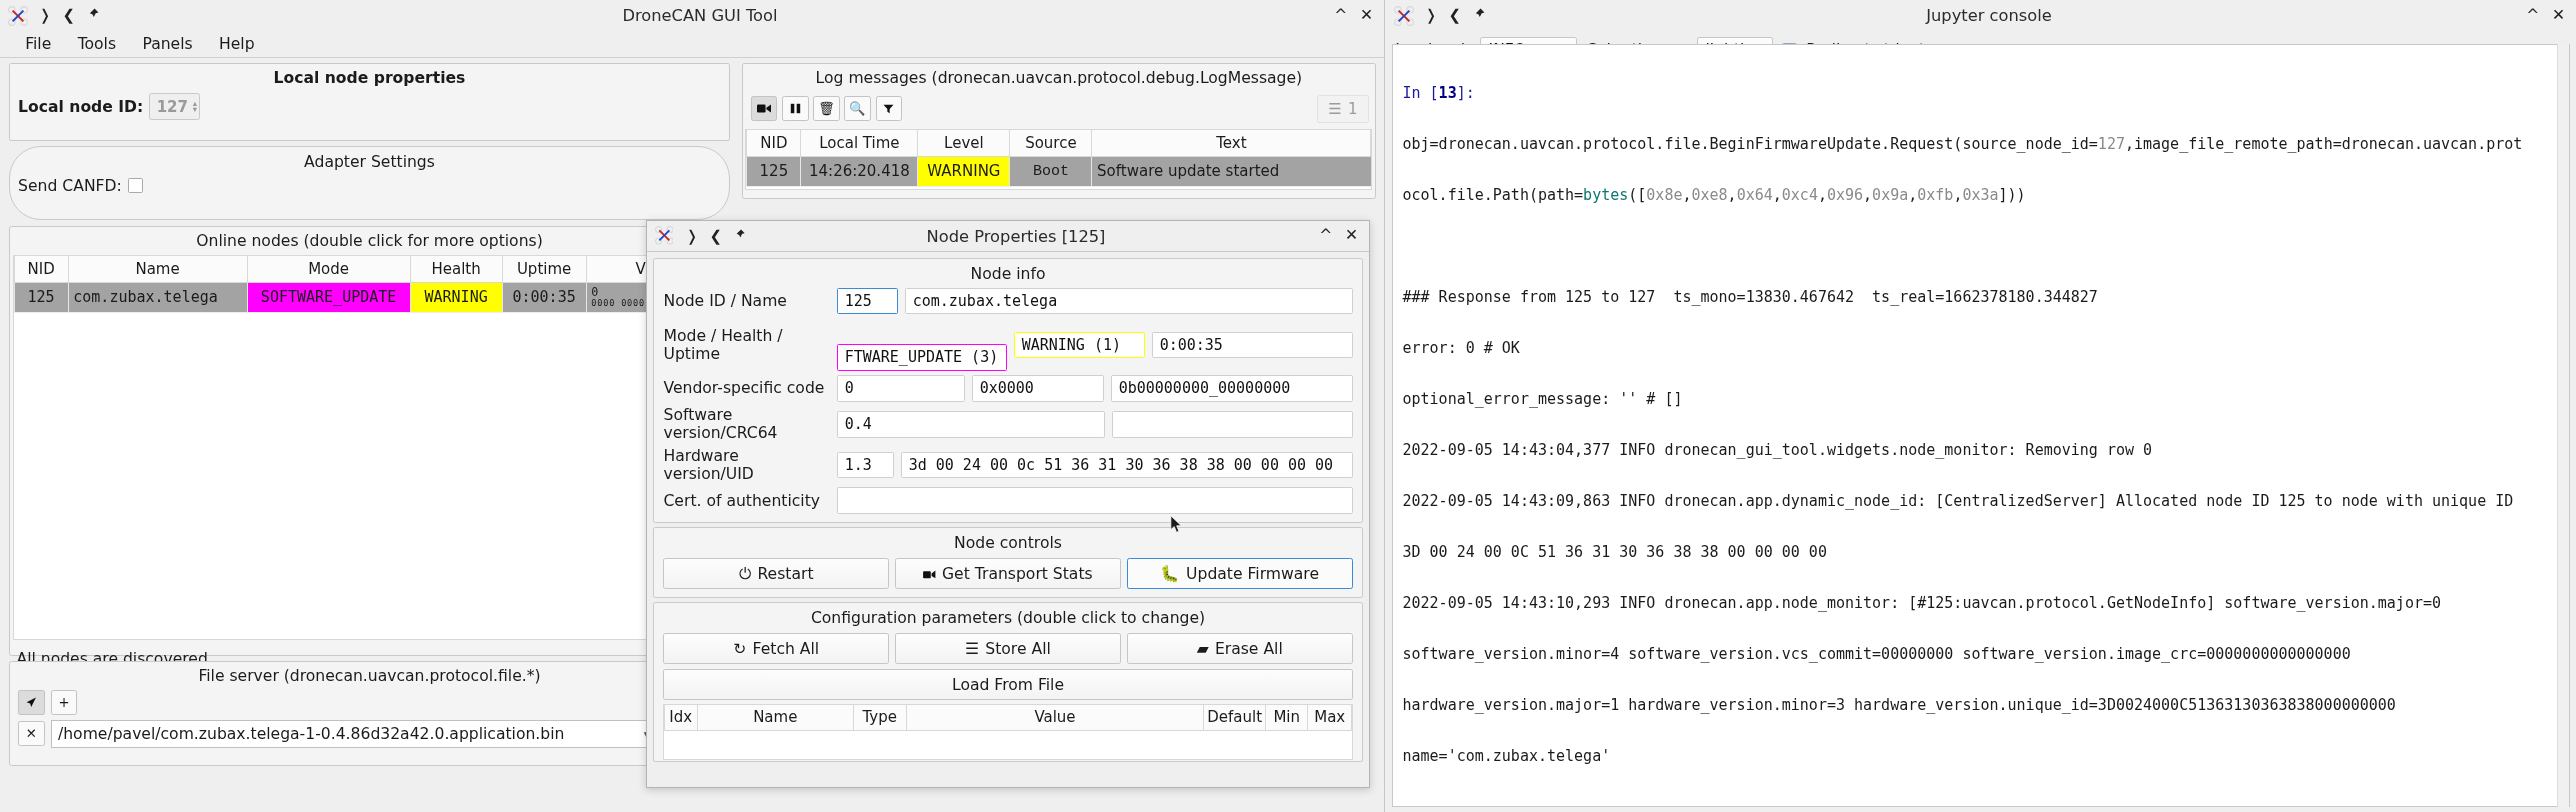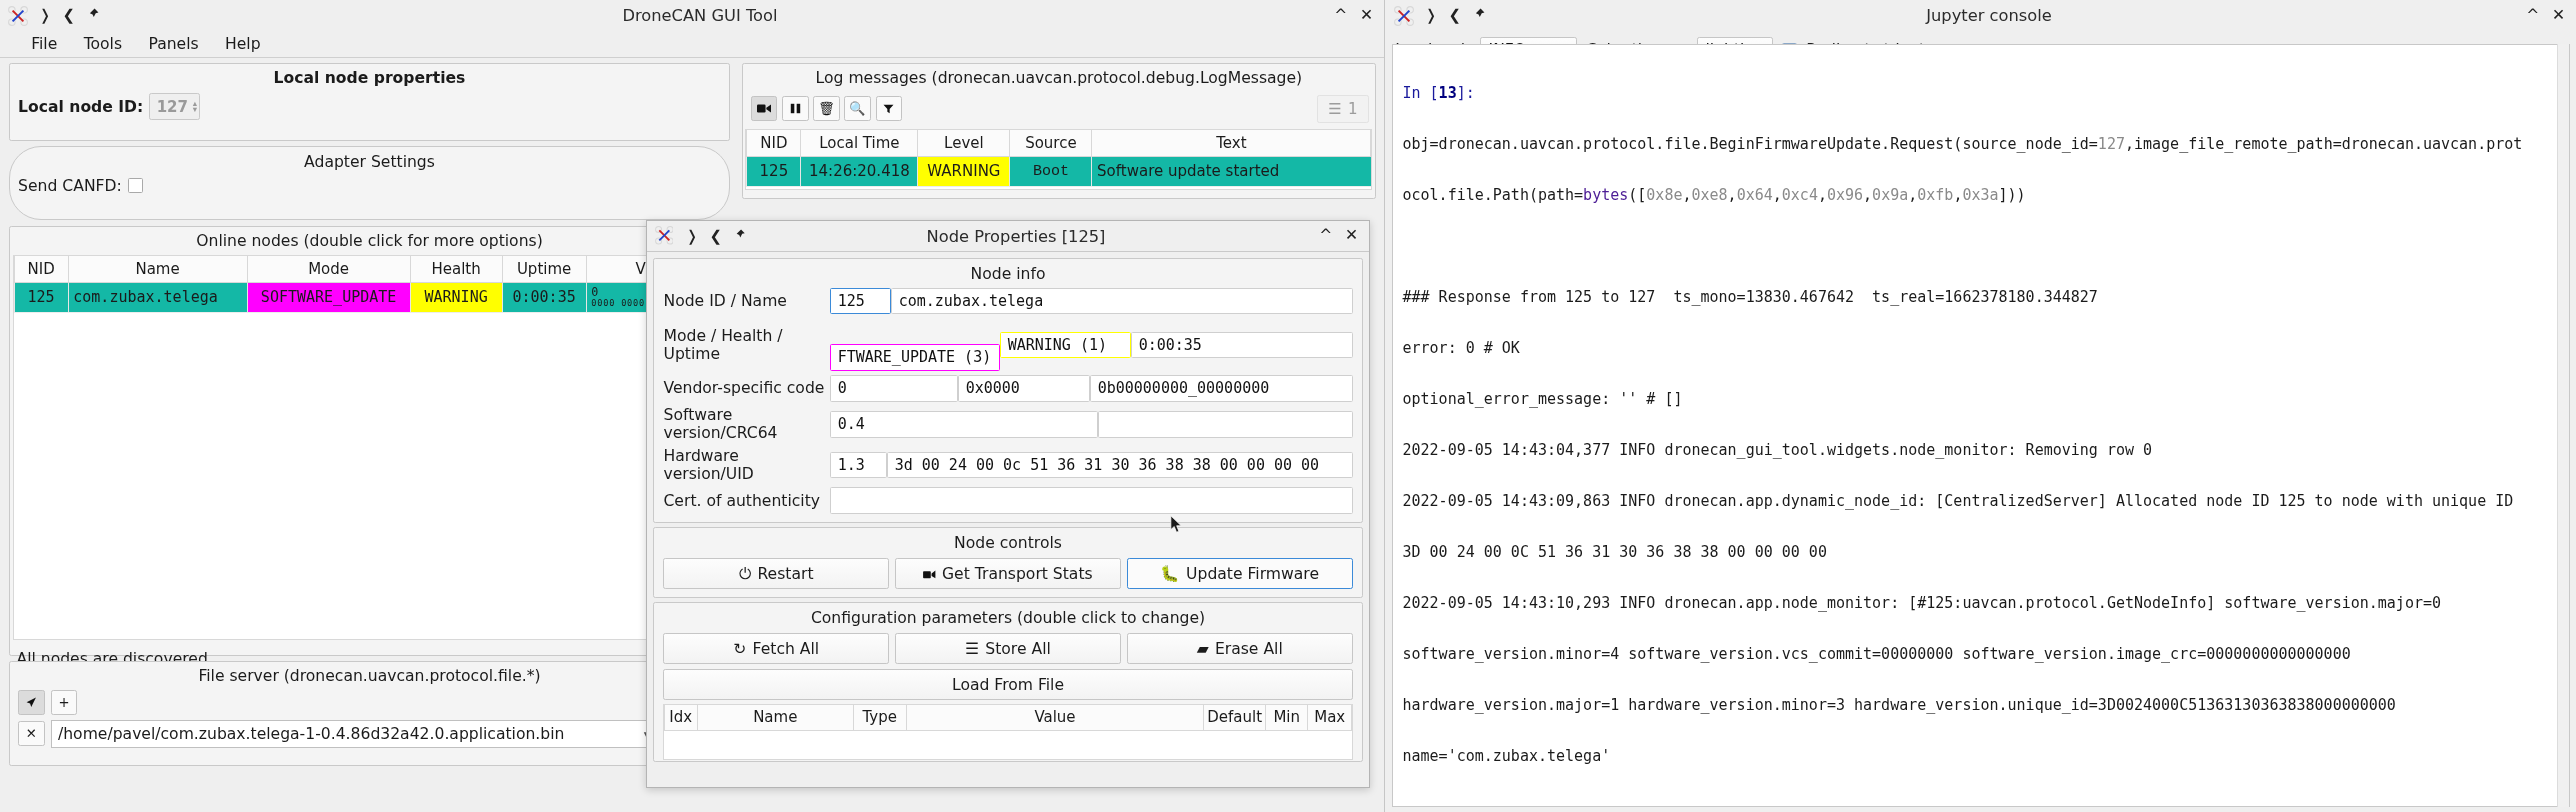--- a/index.html
+++ b/index.html
@@ -28,21 +28,21 @@
   .winbtn { font-size: 15.6px; color: #222; line-height: 1; cursor: default; }
 
   
   .drone-logo {
     width: 20px; height: 20px; position: relative; flex: 0 0 auto;
   }
   .drone-logo svg { display: block; }
 
   .menubar {
     height: 26.5px; display: flex; align-items: center;
-    gap: 0; padding-left: 18px;
+    gap: 0; padding-left: 12px;
     border-bottom: 0.8px solid #cfcfcf;
     background: #efefef;
   }
   .menubar > div { padding: 2.3px 13.2px; font-size: 15.6px; color: #1b1b1b; }
 
   
   #dronecan-window {
     position: absolute; left: 0; top: 0; width: 1385px; height: 812px;
     background: #efefef;
     border-right: 0.8px solid #c6c6c6;
@@ -67,21 +67,21 @@
   .checkbox {
     width: 15px; height: 15px; border: 0.8px solid #a9a9a9;
     background: #fff; border-radius: 1.6px; display: inline-block; vertical-align: middle;
   }
   .checkbox.checked { background:#fff; position: relative; border-color:#8aa7c7; }
   .checkbox.checked:after {
     content:"✓"; position:absolute; left:1.6px; top:-3.1px; font-size:12.5px; color:#2a62b6;
   }
 
   
-  table.grid { width: 100%; border-collapse: collapse; font-size: 15px; background: #14b8a6; }
+  table.grid { width: 100%; border-collapse: collapse; font-size: 15px; background: #a3a3a3; }
   table.grid th {
     background: #fbfbfb; border: 0.8px solid #d8d8d8; border-top: none;
     font-weight: normal; padding: 3.9px 3.1px; text-align: center; font-size: 15px;
   }
   table.grid td {
     border-left: 0.8px solid #e6e6e6; border-bottom: 0.8px solid #ededed;
     padding: 3.1px 4.7px; text-align: center;
     font-family: "DejaVu Sans Mono", monospace; font-size: 15px;
   }
   .hl-magenta { background: #ff00ff; margin-top: 25px; }
@@ -100,21 +100,21 @@
     border: 0.8px solid #e2e2e2; border-radius: 2.3px; background: #f2f2f2;
     padding: 3.9px 10px; color: #9c9c9c; font-size: 15px;
   }
 
   
   #node-properties {
     position: absolute; left: 646px; top: 220px; width: 724px; height: 568px;
     background: #efefef; border: 0.8px solid #b4b4b4;
     box-shadow: 0 1.6px 7.8px rgba(0,0,0,.18);
   }
-  .npfield { display: flex; align-items: center; padding: 2.3px 9.3px; }
+  .npfield { display: flex; align-items: center; gap: 7px; padding: 2.3px 9.3px; }
   .npfield .lbl { width: 167px; flex: 0 0 auto; font-size: 15.6px; }
   .inp {
     border: 0.8px solid #cfcfcf; background: #fff; height: 26.5px;
     display: flex; align-items: center; padding: 0 6.2px;
     font-family: "DejaVu Sans Mono", monospace; font-size: 15px; color: #111;
     border-radius: 1.6px; overflow: hidden; white-space: nowrap;
   }
   .inp.focus { border: 0.8px solid #3b8ad8; }
   .btnrow { display: flex; gap: 6.2px; padding: 3.1px 9.3px 7.8px; }
   .btn {
@@ -139,21 +139,21 @@
   .jp-select .caret { font-size: 10px; color: #444; }
   .console {
     position: absolute; left: 6.2px; right: 6.2px; top: 44px; bottom: 4.7px;
     background: #fff; border: 0.8px solid #c8c8c8;
     font-family: "DejaVu Sans Mono", monospace; font-size: 15px;
     line-height: 17px; padding: 6.2px 9.3px; overflow: hidden; white-space: pre;
   }
   .console .prompt { color: #1a1a9c; }
   .console .promptnum { color: #00007f; font-weight: bold; }
   .console .num { color: #8a8a8a; }
-  .console .grn { color: #4c1d95; margin-top: 20px; }
+  .console .grn { color: #0f766e; margin-top: 20px; }
   .console .blank { height: 17px; }
   .scrollbar-v {
     position: absolute; right: 7px; top: 44px; bottom: 5.4px; width: 11.7px;
     background: #f0f0f0; border-left: 0.8px solid #dcdcdc;
   }
   .scrollbar-v .thumb { position: absolute; top: 1.6px; left: 1.6px; width: 8.6px; height: 0px; background: #c9c9c9; border-radius: 3.9px; }
 
   
   .statusline { font-size: 15.6px; padding: 6.2px 9.3px; }
   .filebtn {

